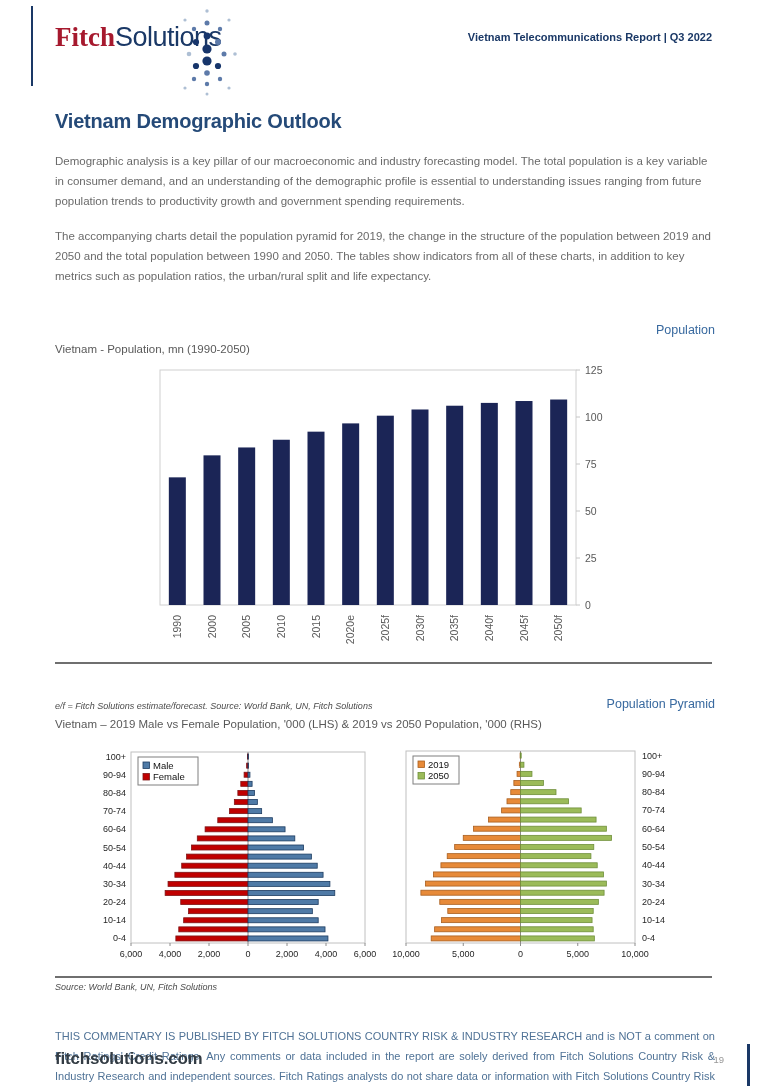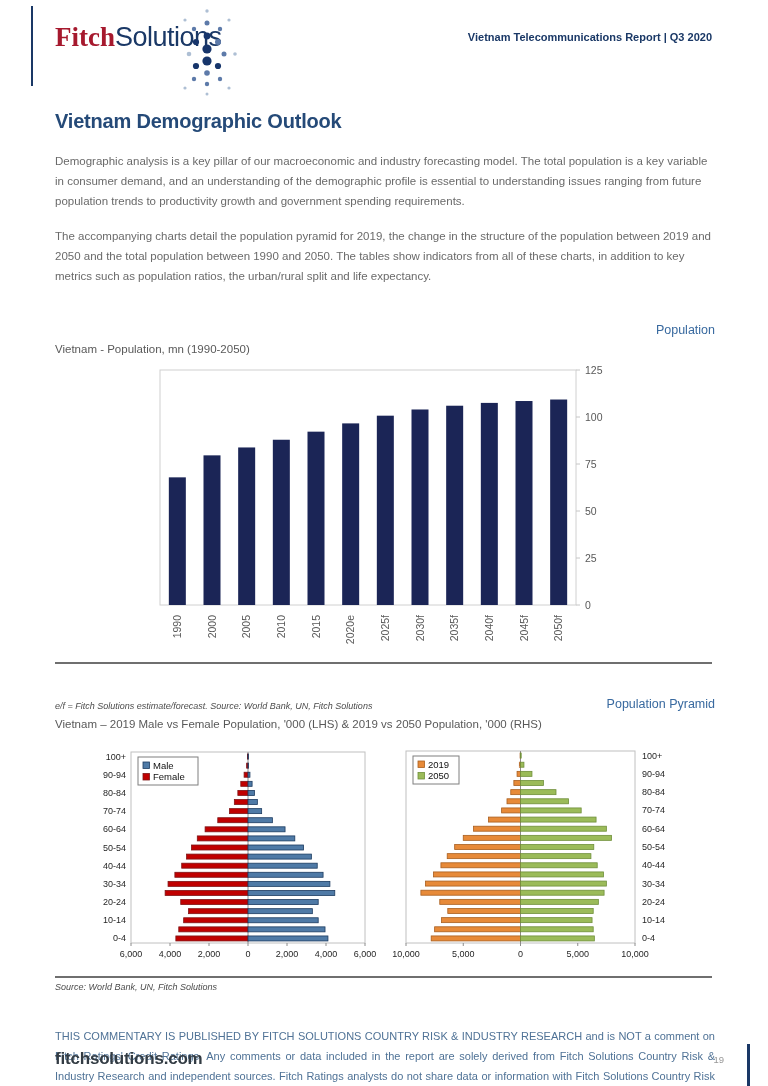--- a/index.html
+++ b/index.html
@@ -68,21 +68,21 @@
         <circle cx="58" cy="17" r="1.6"></circle>
       <circle cx="64" cy="51" r="1.8"></circle>
         <circle cx="58" cy="85" r="1.6"></circle>
       <circle cx="36" cy="91" r="1.5"></circle>
         <circle cx="14" cy="17" r="1.6"></circle>
       <circle cx="18" cy="51" r="2.3"></circle>
         <circle cx="14" cy="85" r="1.6"></circle>
     </g>
   </svg>
 
-  <div class="abs report-title">Vietnam Telecommunications Report | Q3 2020</div>
+  <div class="abs report-title">Vietnam Telecommunications Report | Q3 2022</div>
 
   <div class="abs para p1">Demographic analysis is a key pillar of our macroeconomic and industry forecasting model. The total population is a key variable in consumer demand, and an understanding of the demographic profile is essential to understanding issues ranging from future population trends to productivity growth and government spending requirements.</div>
 
   <div class="abs h1">Vietnam Demographic Outlook</div>
   <div class="abs para p2">The accompanying charts detail the population pyramid for 2019, the change in the structure of the population between 2019 and 2050 and the total population between 1990 and 2050. The tables show indicators from all of these charts, in addition to key metrics such as population ratios, the urban/rural split and life expectancy.</div>
 
   <div class="abs chart-title ct1">Population</div>
   <div class="abs chart-subtitle cs1">Vietnam - Population, mn (1990-2050)</div>
 
   <svg id="popChart" class="abs" style="left:140px;top:363px;" width="500" height="298" viewBox="0 0 500 298">

